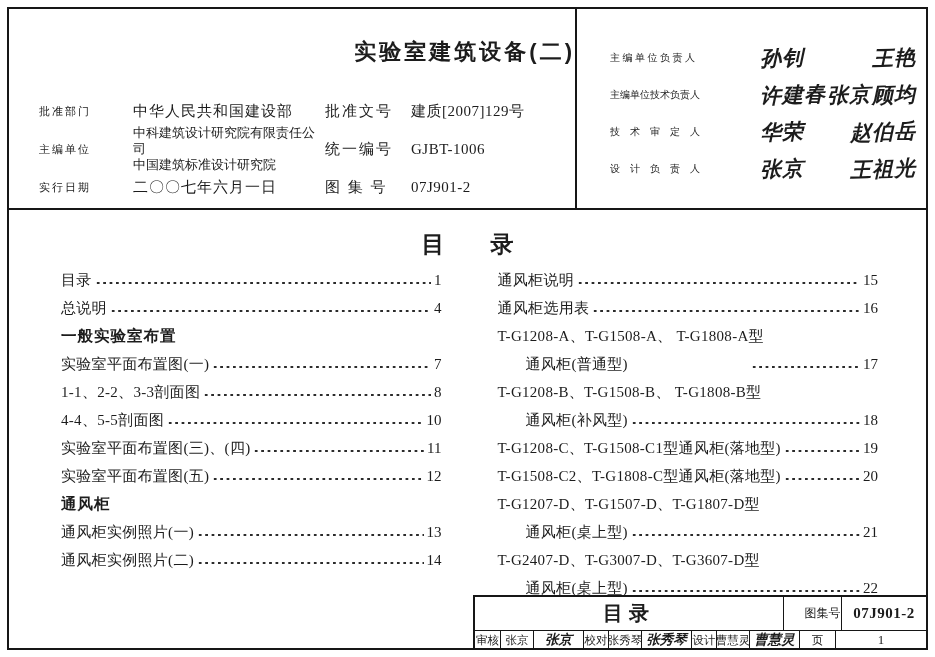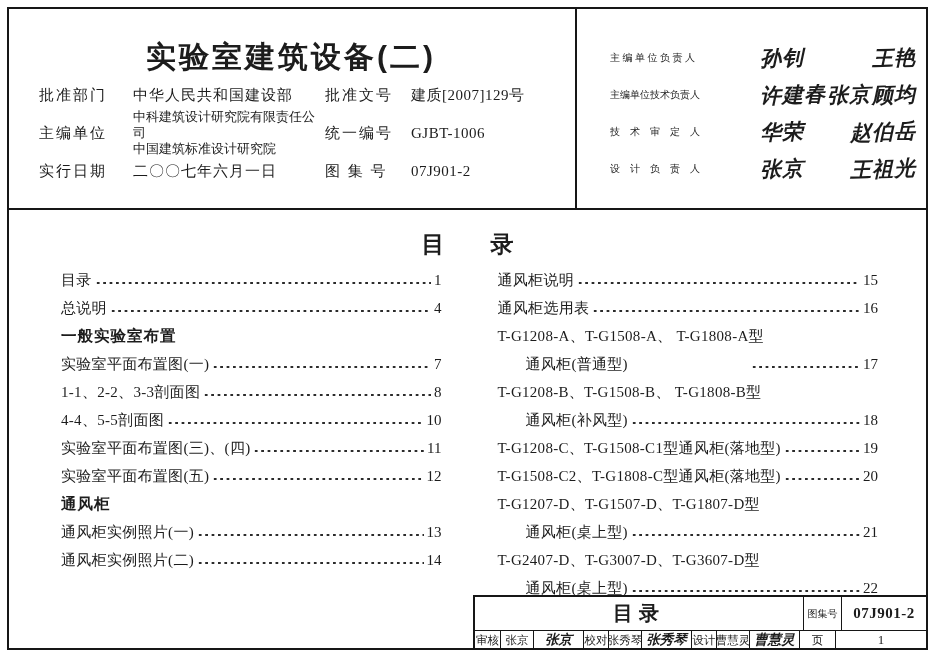--- a/index.html
+++ b/index.html
@@ -10,27 +10,27 @@
     -webkit-font-smoothing:antialiased;
   }
   .frame{position:absolute;inset:7px;border:2.5px solid #161616;pointer-events:none;}
 
   
   .top-section{position:absolute;left:7px;top:7px;right:7px;height:201px;border-bottom:2.5px solid #161616;}
   .v-div{position:absolute;left:568px;top:0;bottom:0;width:2px;background:#161616;}
 
   .top-left{position:absolute;left:0;top:0;width:568px;height:100%;}
   .doc-title{
-    margin:30px 0 1px 0;text-align:center;
-    font-family:"Liberation Sans","DejaVu Sans",sans-serif;
-    font-size:30px;font-weight:700;letter-spacing:3px;
+    margin:30px 0 28px 0;text-align:right;
+    font-family:"Liberation Sans","DejaVu Sans",sans-serif;
+    font-size:22px;font-weight:700;letter-spacing:3px;
   }
   .info-rows{padding:2px 14px 0 32px;}
   .info-row{display:flex;align-items:center;min-height:28px;}
-  .info-label{width:94px;font-size:15px;letter-spacing:2px;flex:none;}
+  .info-label{width:94px;font-size:11px;letter-spacing:2px;flex:none;}
   .info-value{flex:1;font-size:15px;letter-spacing:1px;white-space:pre-line;}
   .info-row.small .info-value{font-size:13px;line-height:16px;letter-spacing:0;}
   .info-label2{width:86px;font-size:15px;letter-spacing:2px;flex:none;white-space:pre;}
   .info-value2{width:150px;font-size:15px;flex:none;letter-spacing:.5px;}
 
   .top-right{position:absolute;left:577px;top:0;right:0;height:100%;padding:32px 10px 0 26px;box-sizing:border-box;}
   .official-row{display:flex;align-items:center;height:37px;}
   .official-role{width:148px;flex:none;font-size:10px;white-space:pre;}
   .official-sigs{flex:1;display:flex;justify-content:space-between;align-items:center;padding:0 2px;}
   .sig{
@@ -70,21 +70,21 @@
   }
   .tb-top{display:flex;height:33px;border-bottom:1.5px solid #161616;}
   .tb-title{
     flex:1;display:flex;align-items:center;justify-content:center;
     font-family:"Liberation Sans","DejaVu Sans",sans-serif;
     font-size:20px;font-weight:700;letter-spacing:6px;
   }
   .tb-atlas-label{
     width:37px;flex:none;border-left:1.5px solid #161616;
     display:flex;align-items:center;justify-content:center;
-    font-size:10px;letter-spacing:0;
+    font-size:12px;letter-spacing:0;padding-left:20px;
   }
   .tb-atlas-no{
     width:84px;flex:none;border-left:1.5px solid #161616;
     display:flex;align-items:center;justify-content:center;
     font-size:15px;font-weight:600;letter-spacing:.5px;
   }
   .tb-bottom{display:flex;height:18px;}
   .tb-cell{
     flex:none;display:flex;align-items:center;justify-content:center;
     font-size:11.5px;overflow:hidden;white-space:nowrap;box-sizing:border-box;

